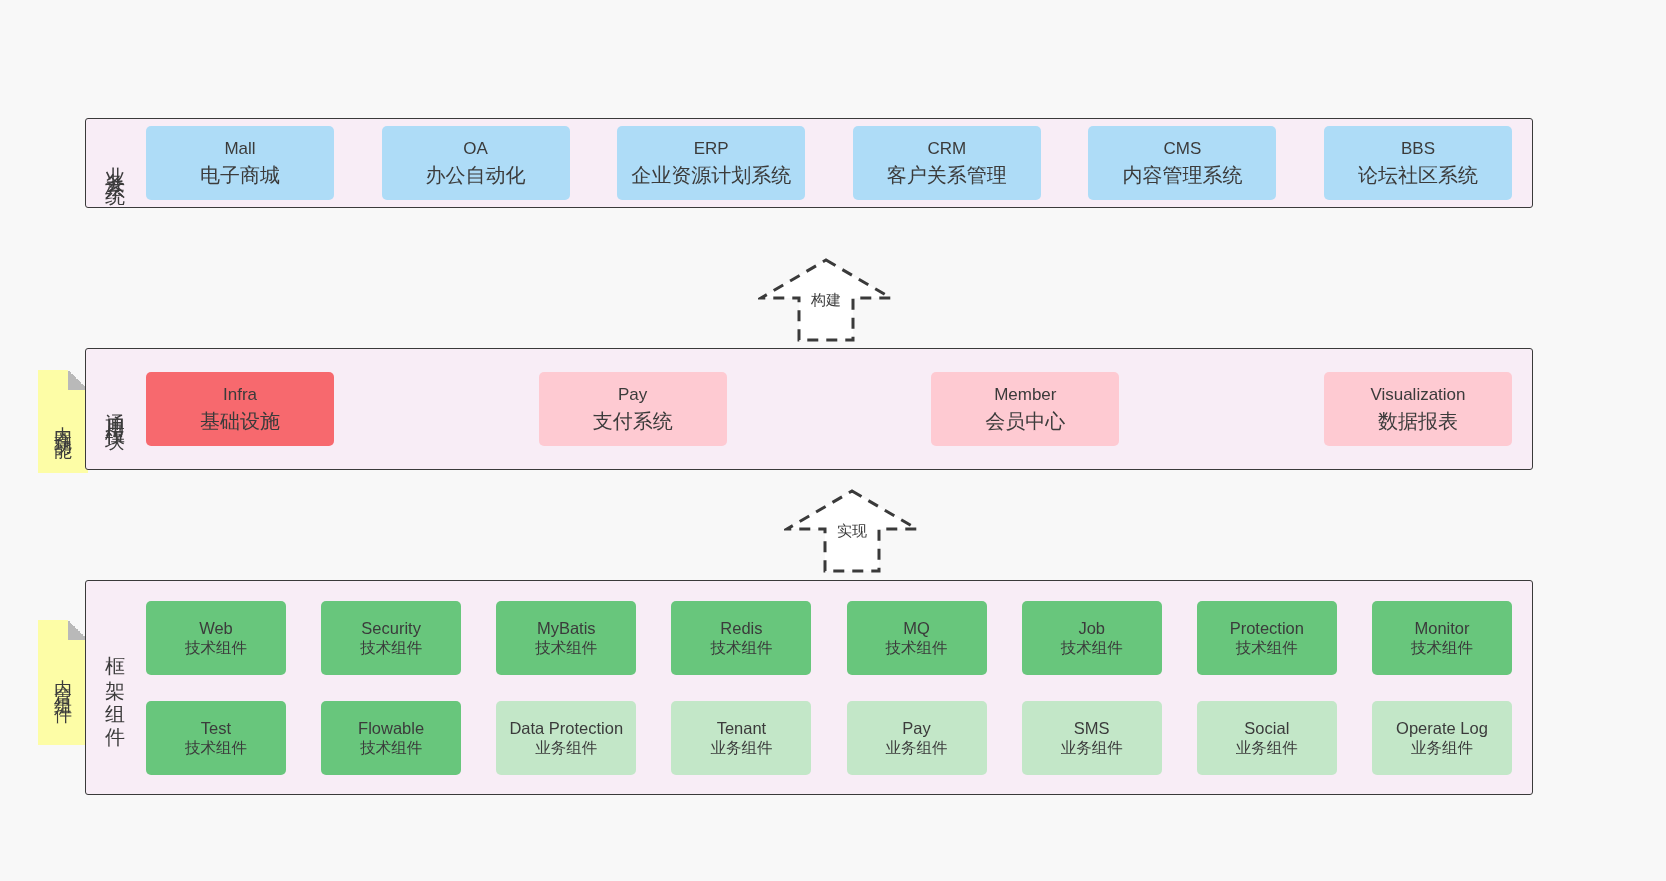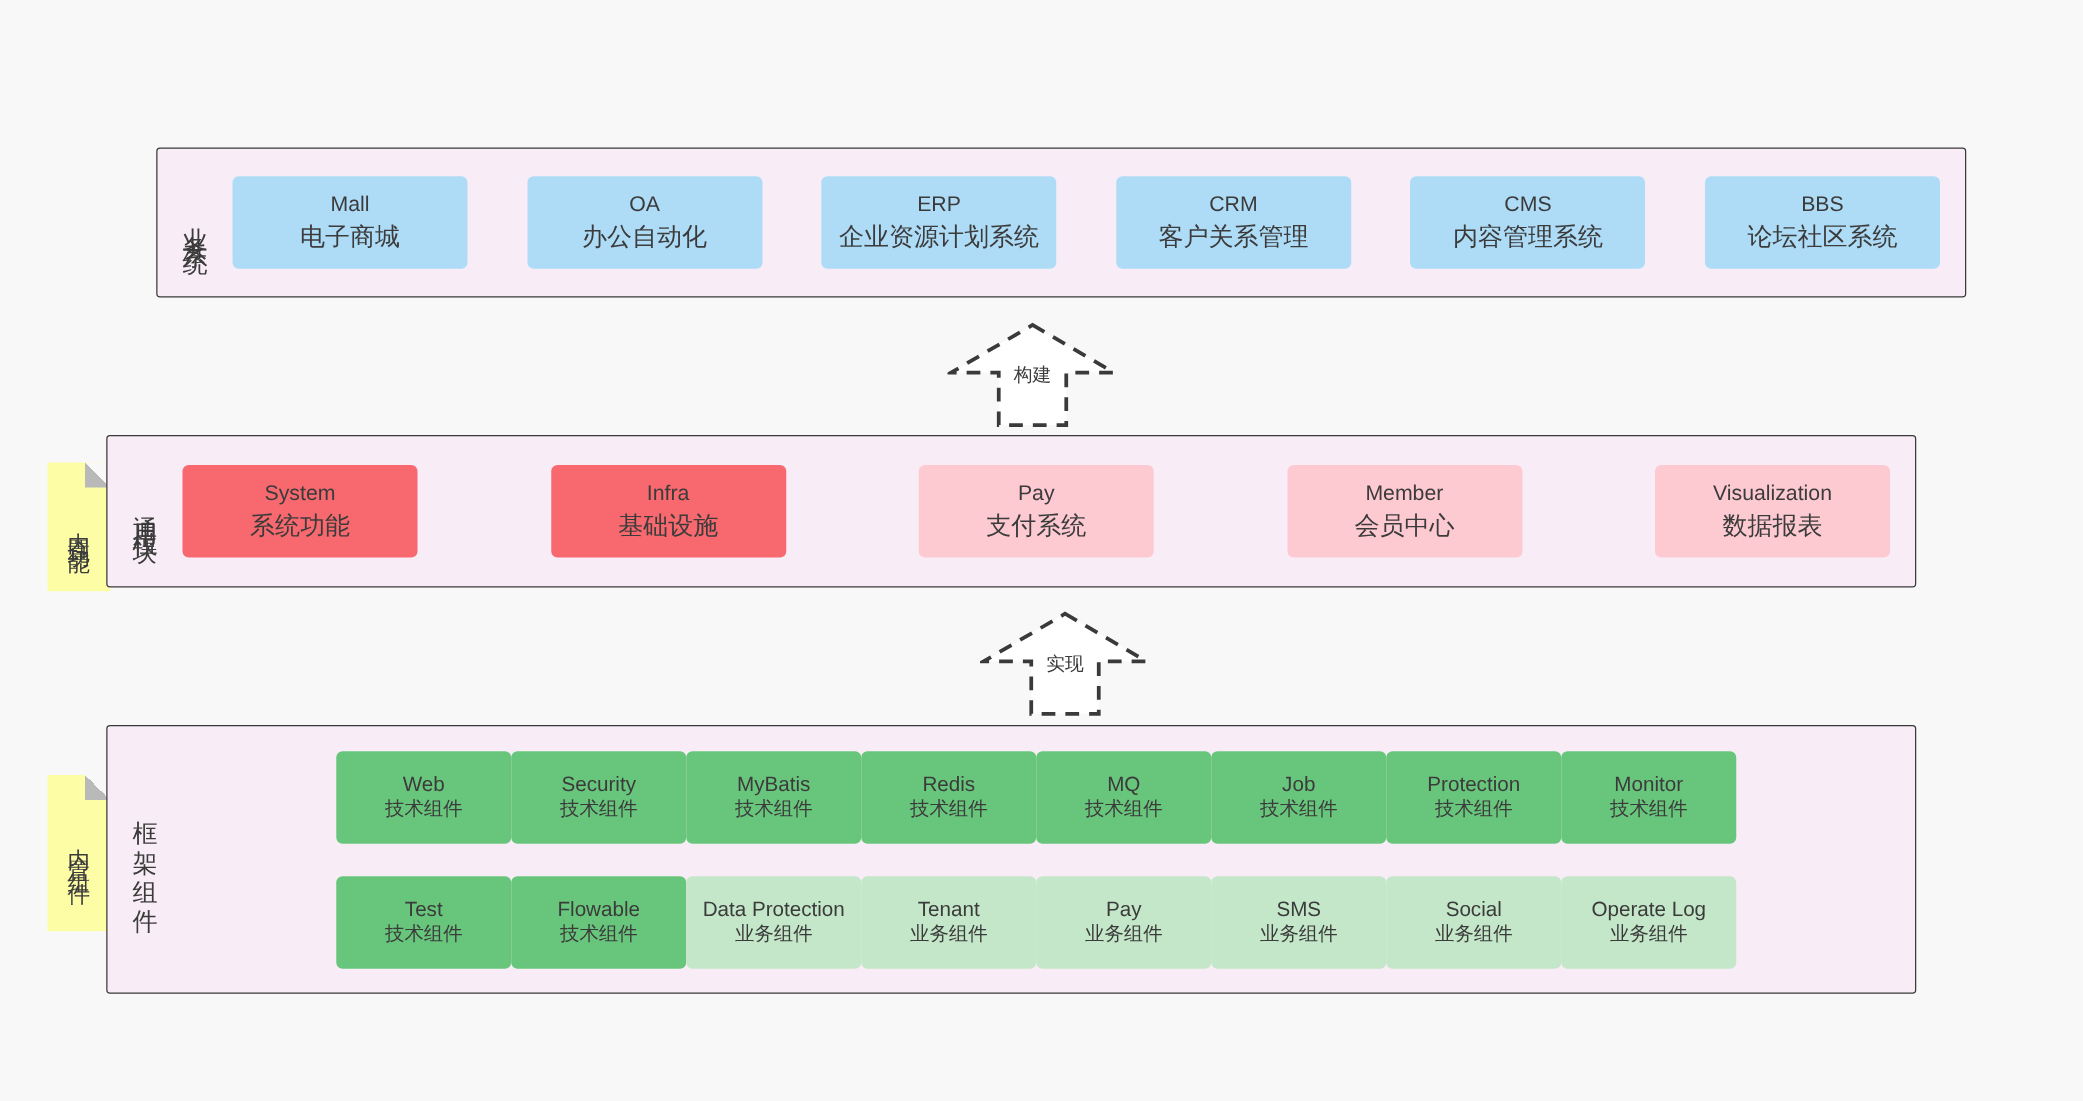--- a/index.html
+++ b/index.html
@@ -10,21 +10,21 @@
   *{box-sizing:border-box;margin:0;padding:0;}
   body{font-family:"Liberation Sans","DejaVu Sans",sans-serif;background:var(--page-bg);}
   .canvas{position:relative;width:1666px;height:881px;background:var(--page-bg);overflow:hidden;color:var(--text);}
 
   .band{position:absolute;left:85px;width:1448px;background:var(--band-bg);
         border:1.5px solid var(--border);border-radius:3px;display:flex;z-index:2;}
   .band-label{width:60px;display:flex;align-items:center;justify-content:center;
         writing-mode:vertical-rl;text-orientation:upright;font-size:20px;color:var(--text);}
   .band-content{flex:1;padding-right:20px;display:flex;align-items:center;justify-content:space-between;}
   .band-content.cols{flex-direction:column;justify-content:center;gap:26px;}
-  .row{display:flex;justify-content:center;width:100%;}
+  .row{display:flex;justify-content:space-between;width:100%;}
 
   .node{height:74px;border-radius:5px;display:flex;flex-direction:column;align-items:center;
         justify-content:center;text-align:center;line-height:1.42;}
   .node .t{font-size:17px;}
   .node .s{font-size:20px;}
   .w188{width:188px;}
   .w140{width:140px;line-height:1.25;}
   .w140 .t{font-size:16.5px;}
   .w140 .s{font-size:15.5px;}
   .blue{background:var(--blue);}
@@ -46,21 +46,21 @@
   .note.sp1{letter-spacing:5px;}
   .note.sp2{letter-spacing:9px;}
   .ls1{letter-spacing:6px;}
   .ls2{letter-spacing:24px;}
 </style>
 </head>
 <body>
 
 <div class="canvas">
 
-  <div class="band" style="top:118px;height:120px;margin-left:40px;">
+  <div class="band" style="top:118px;height:90px;">
     <div class="band-label ls1">业务系统</div>
     <div class="band-content">
       <div class="node blue w188">
         <span class="t">Mall</span>
         <span class="s">电子商城</span>
       </div>
       <div class="node blue w188">
         <span class="t">OA</span>
         <span class="s">办公自动化</span>
       </div>
@@ -89,24 +89,20 @@
     </svg>
     <span class="arrow-label">构建</span>
   </div>
 
   <div class="note sp1" style="left:38px;top:370px;width:50px;height:103px;">内置功能</div>
 
   <div class="band" style="top:348px;height:122px;">
     <div class="band-label ls1">通用模块</div>
     <div class="band-content">
       <div class="node red w188">
-        <span class="t">System</span>
-        <span class="s">系统功能</span>
-      </div>
-      <div class="node red w188">
         <span class="t">Infra</span>
         <span class="s">基础设施</span>
       </div>
       <div class="node pink w188">
         <span class="t">Pay</span>
         <span class="s">支付系统</span>
       </div>
       <div class="node pink w188">
         <span class="t">Member</span>
         <span class="s">会员中心</span>

